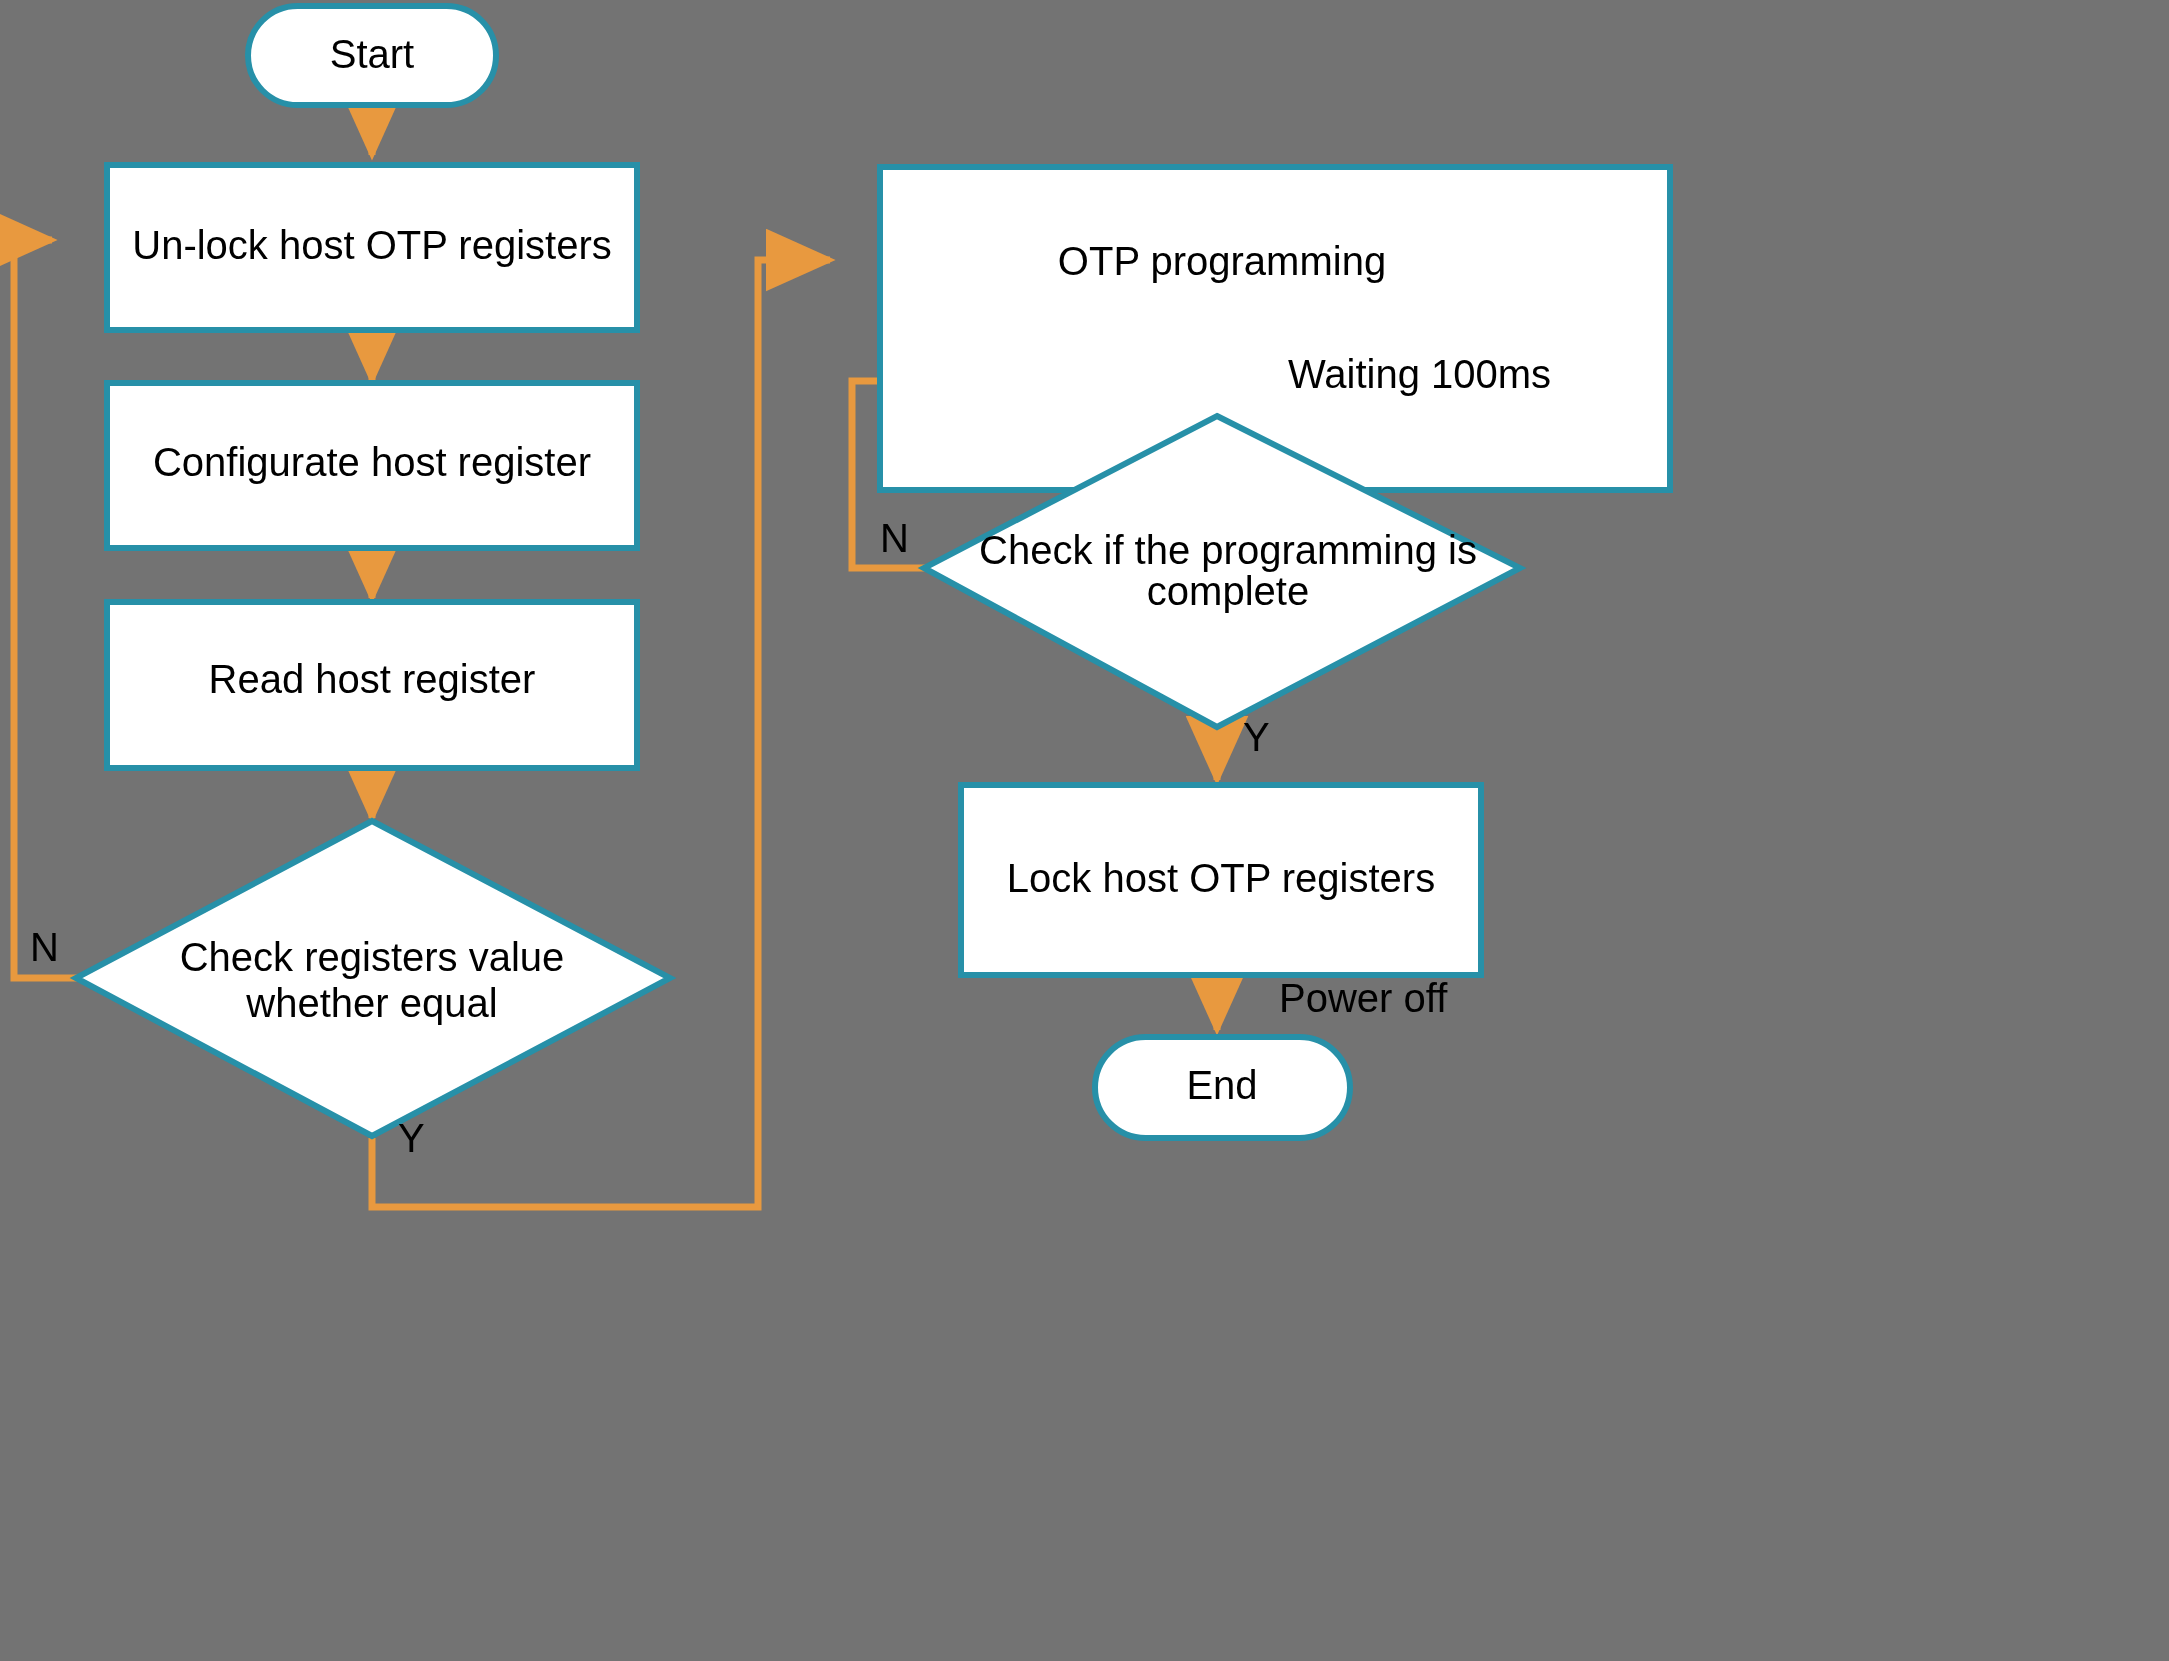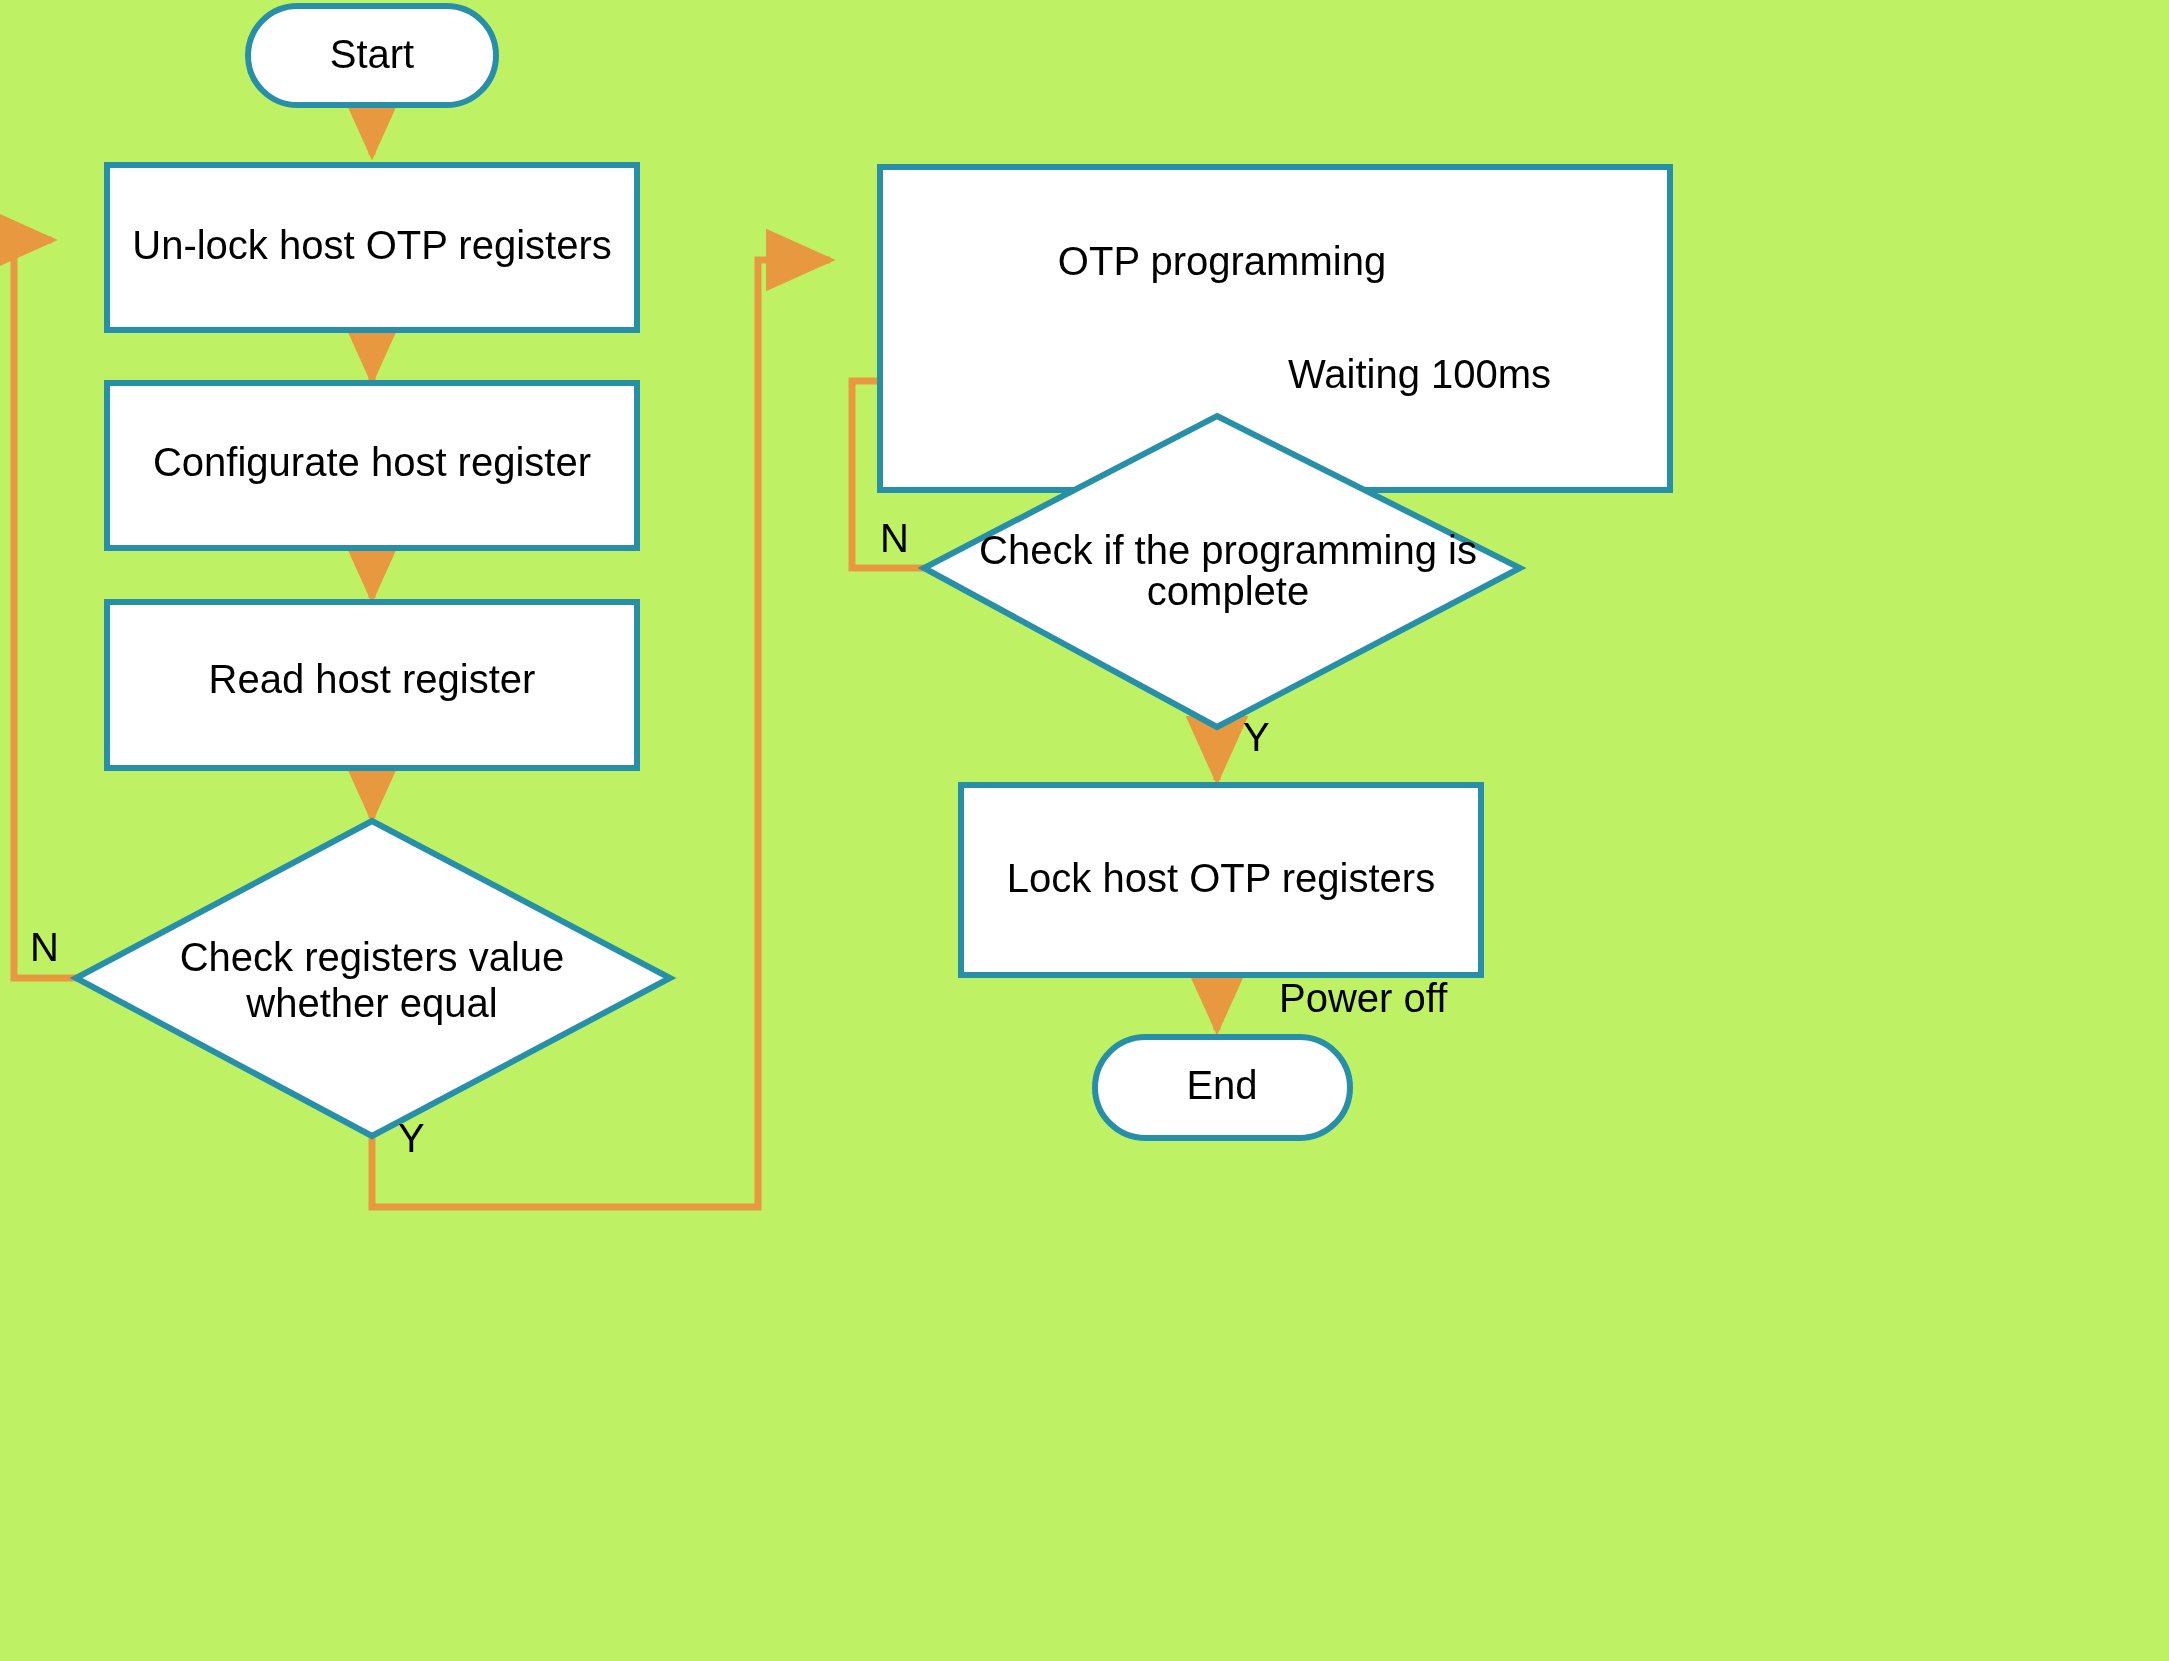--- a/index.html
+++ b/index.html
@@ -7,21 +7,21 @@
     padding: 0;
     background: #ffffff;
   }
   body {
     font-family: "Liberation Sans", sans-serif;
   }
   #canvas {
     position: relative;
     width: 2169px;
     height: 1661px;
-    background: #bef264;
+    background: #737373;
     overflow: hidden;
   }
   #flow-svg {
     position: absolute;
     top: 0;
     left: 0;
     width: 2169px;
     height: 1661px;
   }
   .node-label {

